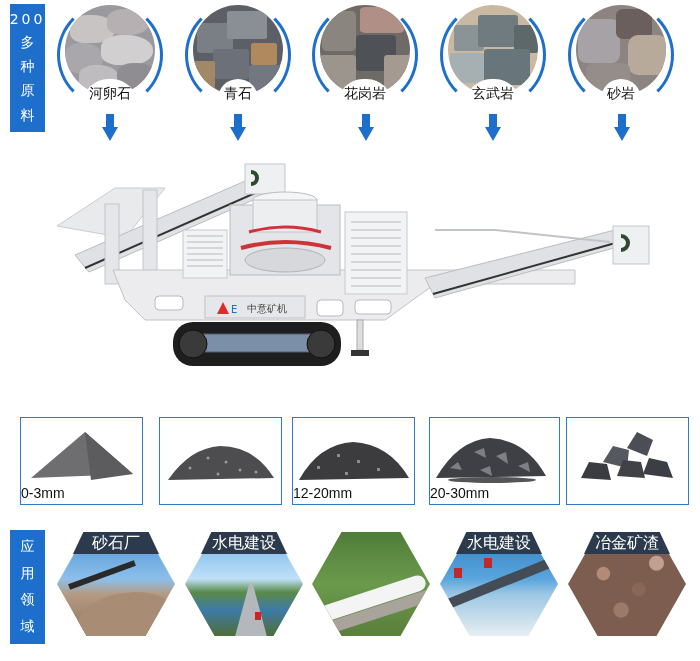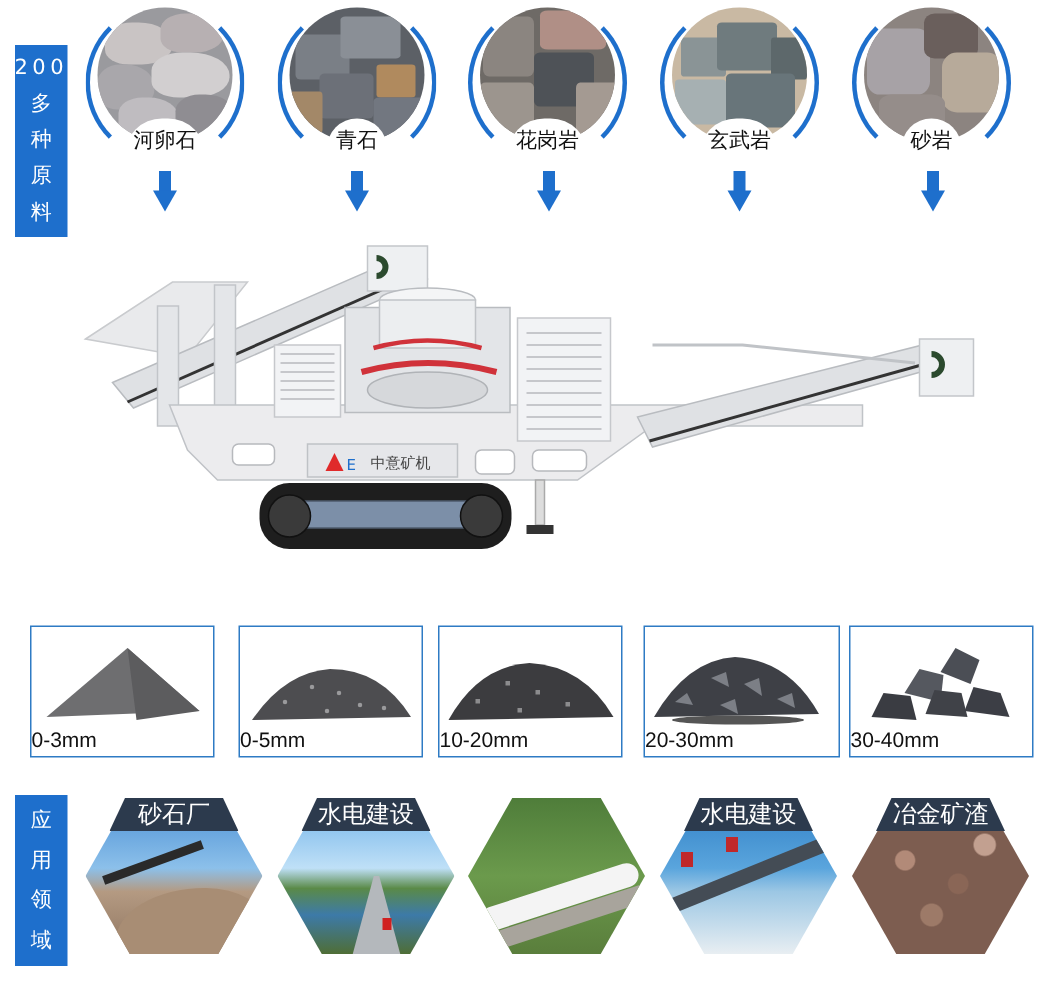--- a/index.html
+++ b/index.html
@@ -4,21 +4,21 @@
 <style>
   * { box-sizing: border-box; margin: 0; padding: 0; }
   html, body { width: 700px; height: 661px; background: #ffffff; overflow: hidden; }
   body { position: relative; font-family: "DejaVu Sans", "Liberation Sans", sans-serif; color: #111; }
 
   .side-label {
     position: absolute; left: 10px; width: 35px; background: #1e6fcc; color: #fff;
     display: flex; flex-direction: column; align-items: center; justify-content: space-around;
     font-size: 14px; padding: 4px 0;
   }
-  .side-label.top { top: 4px; height: 128px; margin-top: 26px; }
+  .side-label.top { top: 4px; height: 128px; }
   .side-label.bottom { top: 530px; height: 114px; }
   .side-label .num { letter-spacing: 3px; font-size: 14px; }
 
   
   .mat { position: absolute; top: 2px; width: 106px; height: 106px; }
   .mat .arc {
     position: absolute; inset: 0; border-radius: 50%;
     border: 3px solid #1e6fcc; border-top-color: transparent; border-bottom-color: transparent;
   }
   .mat .photo {
@@ -222,34 +222,33 @@
     <path d="M8,58 Q30,26 60,24 Q94,24 114,56 Z" fill="#4d4d50"></path>
     <g fill="#9a9a9c">
         <circle cx="30" cy="46" r="1.5"></circle>
         <circle cx="48" cy="36" r="1.5"></circle>
         <circle cx="66" cy="40" r="1.5"></circle>
         <circle cx="80" cy="48" r="1.5"></circle>
         <circle cx="96" cy="50" r="1.5"></circle>
         <circle cx="58" cy="52" r="1.5"></circle>
       </g>
   </svg>
-  <div class="lbl">0-5mm</div>
 </div>
 <div class="prod" style="left:292px;width:123px">
   <svg width="120" height="62" style="position:absolute;left:0;top:4px">
     <path d="M6,58 Q26,22 60,20 Q96,22 116,56 Z" fill="#3c3c3f"></path>
     <g fill="#8c8c8e">
         <rect x="24" y="44" width="3" height="3"></rect>
         <rect x="44" y="32" width="3" height="3"></rect>
         <rect x="64" y="38" width="3" height="3"></rect>
         <rect x="84" y="46" width="3" height="3"></rect>
         <rect x="52" y="50" width="3" height="3"></rect>
       </g>
   </svg>
-  <div class="lbl">10-20mm</div>
+  <div class="lbl">12-20mm</div>
 </div>
 <div class="prod" style="left:429px;width:131px">
   <svg width="120" height="62" style="position:absolute;left:0;top:4px">
     <path d="M6,56 Q28,18 60,16 Q96,18 116,54 Z" fill="#3e4046"></path>
     <g fill="#7c7f86">
         <polygon points="20,46 28,40 32,48"></polygon>
         <polygon points="44,30 54,26 56,36"></polygon>
         <polygon points="66,34 76,30 78,42"></polygon>
         <polygon points="88,44 98,40 100,50"></polygon>
         <polygon points="50,48 60,44 62,54"></polygon>
@@ -259,21 +258,20 @@
   <div class="lbl">20-30mm</div>
 </div>
 <div class="prod" style="left:566px;width:123px">
   <svg width="120" height="62" style="position:absolute;left:0;top:4px">
     <polygon points="14,56 22,40 40,42 44,58" fill="#3a3c42"></polygon>
     <polygon points="36,40 46,24 62,28 60,46" fill="#55585f"></polygon>
     <polygon points="50,54 56,38 74,40 78,56" fill="#404248"></polygon>
     <polygon points="60,26 70,10 86,18 80,34" fill="#4b4e55"></polygon>
     <polygon points="76,52 82,36 100,40 106,56" fill="#3c3e45"></polygon>
   </svg>
-  <div class="lbl">30-40mm</div>
 </div>
 
 <div class="side-label bottom">
   <span>应</span>
   <span>用</span>
   <span>领</span>
   <span>域</span>
 </div>
 
 <div class="app" style="left:57px">

